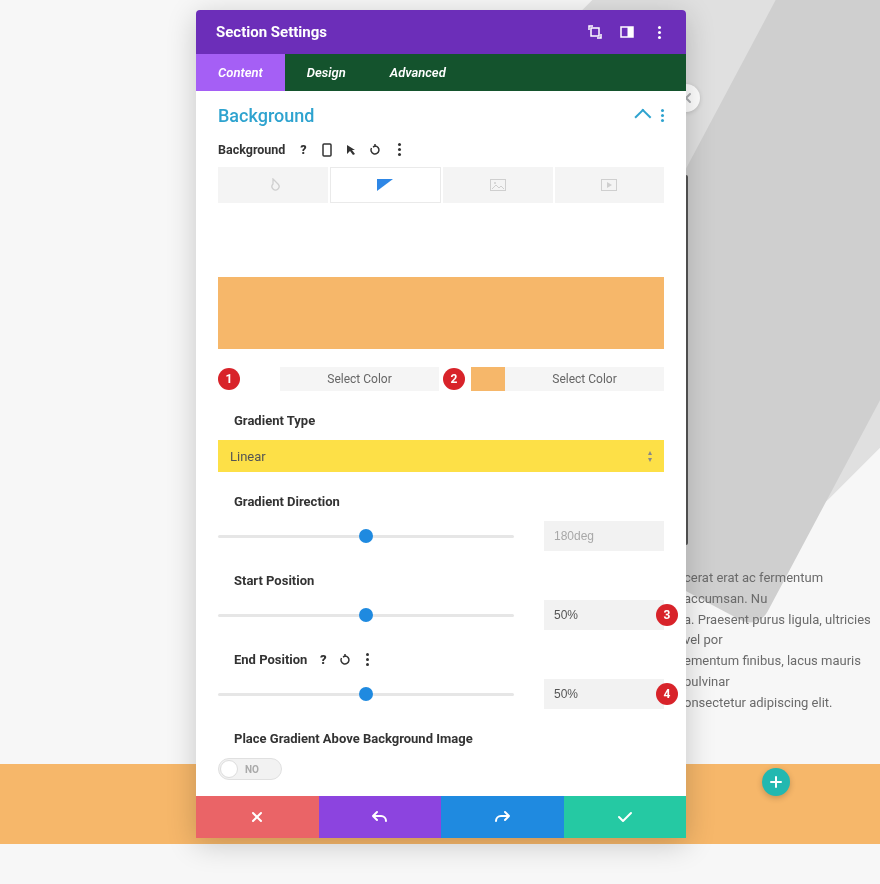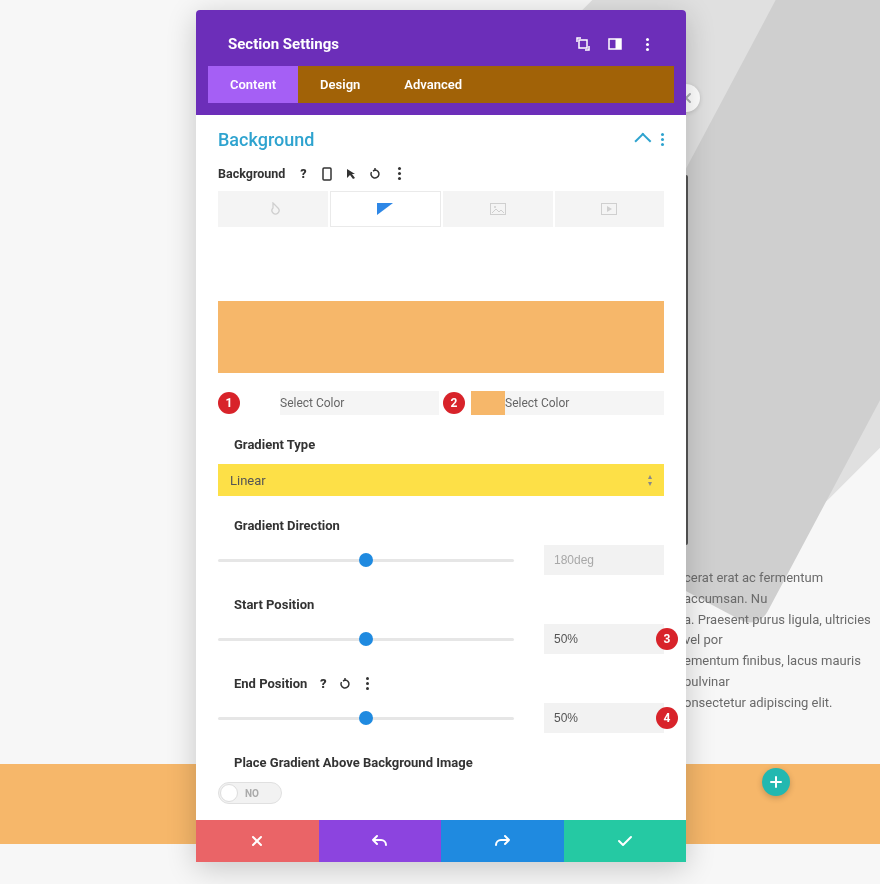--- a/index.html
+++ b/index.html
@@ -82,21 +82,21 @@
     position: absolute;
     top: 10px; left: 196px;
     width: 490px;
     background: #fff;
     box-shadow: 0 6px 30px rgba(0,0,0,.2);
     border-radius: 4px 4px 0 0;
     overflow: hidden;
   }
   .modal-header {
     background: #6c2eb9;
-    padding: 12px;
+    padding: 0;
   }
   .modal-title-row {
     display: flex;
     align-items: center;
     justify-content: space-between;
     padding: 13px 20px;
   }
   .modal-title {
     color: #fff;
     font-size: 15px;
@@ -104,21 +104,22 @@
   }
   .header-icons { display: flex; gap: 18px; align-items: center; }
   .header-icons .hi {
     width: 14px; height: 14px;
     color: #fff;
     display: flex; align-items: center; justify-content: center;
     cursor: pointer;
   }
   .tabs {
     display: flex;
-    background: #a16207;
+    background: #14532d;
+    font-style: italic;
   }
   .tab {
     padding: 11px 22px;
     color: #fff;
     font-size: 13px;
     font-weight: 600;
     cursor: pointer;
   }
   .tab.active {
     background: #a55ff5;
@@ -220,21 +221,21 @@
     flex: 1;
     height: 24px;
     background: #f5f5f5;
     display: flex; align-items: center;
   }
   .color-select .swatch {
     width: 34px; height: 100%;
     background: #fff;
   }
   .color-select .label {
-    flex: 1; text-align: left;
+    flex: 1; text-align: center;
     font-size: 12px; color: #666;
   }
   .color-select.second .swatch { background: #f6b76a; }
 
   .field-group { margin-top: 22px; position: relative; }
   .field-label {
     font-size: 13px; font-weight: 700; color: #333;
     margin-bottom: 12px;
     display: flex; align-items: center; gap: 10px; margin-left: 16px;
   }

